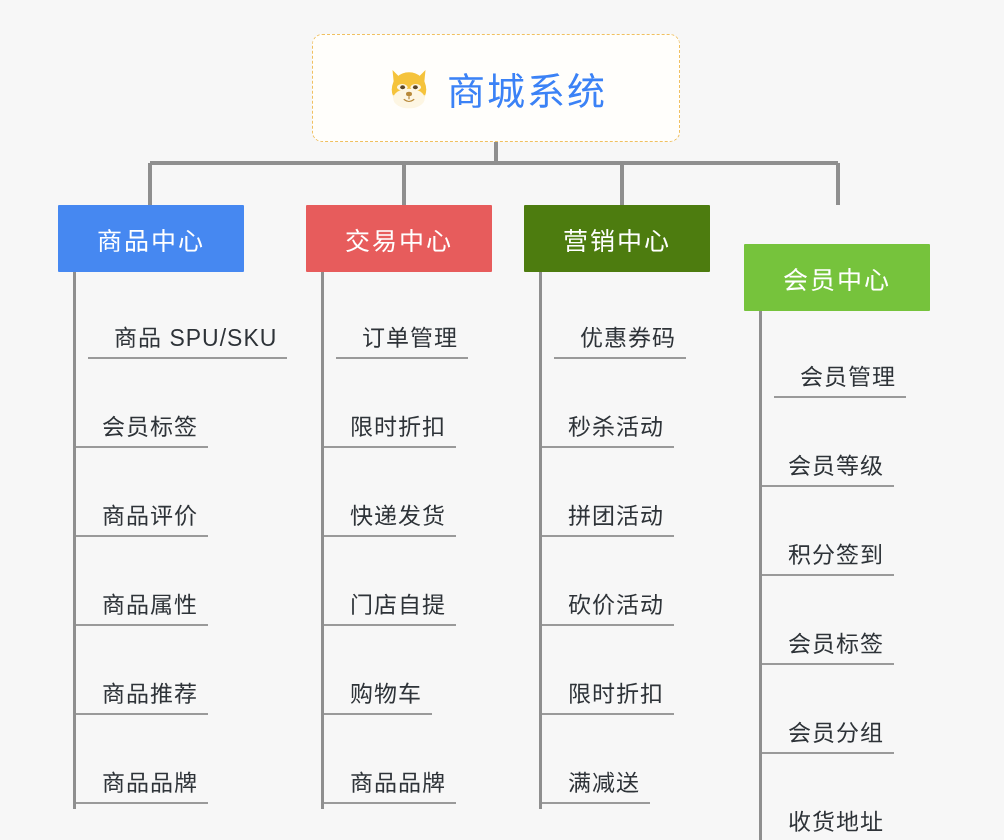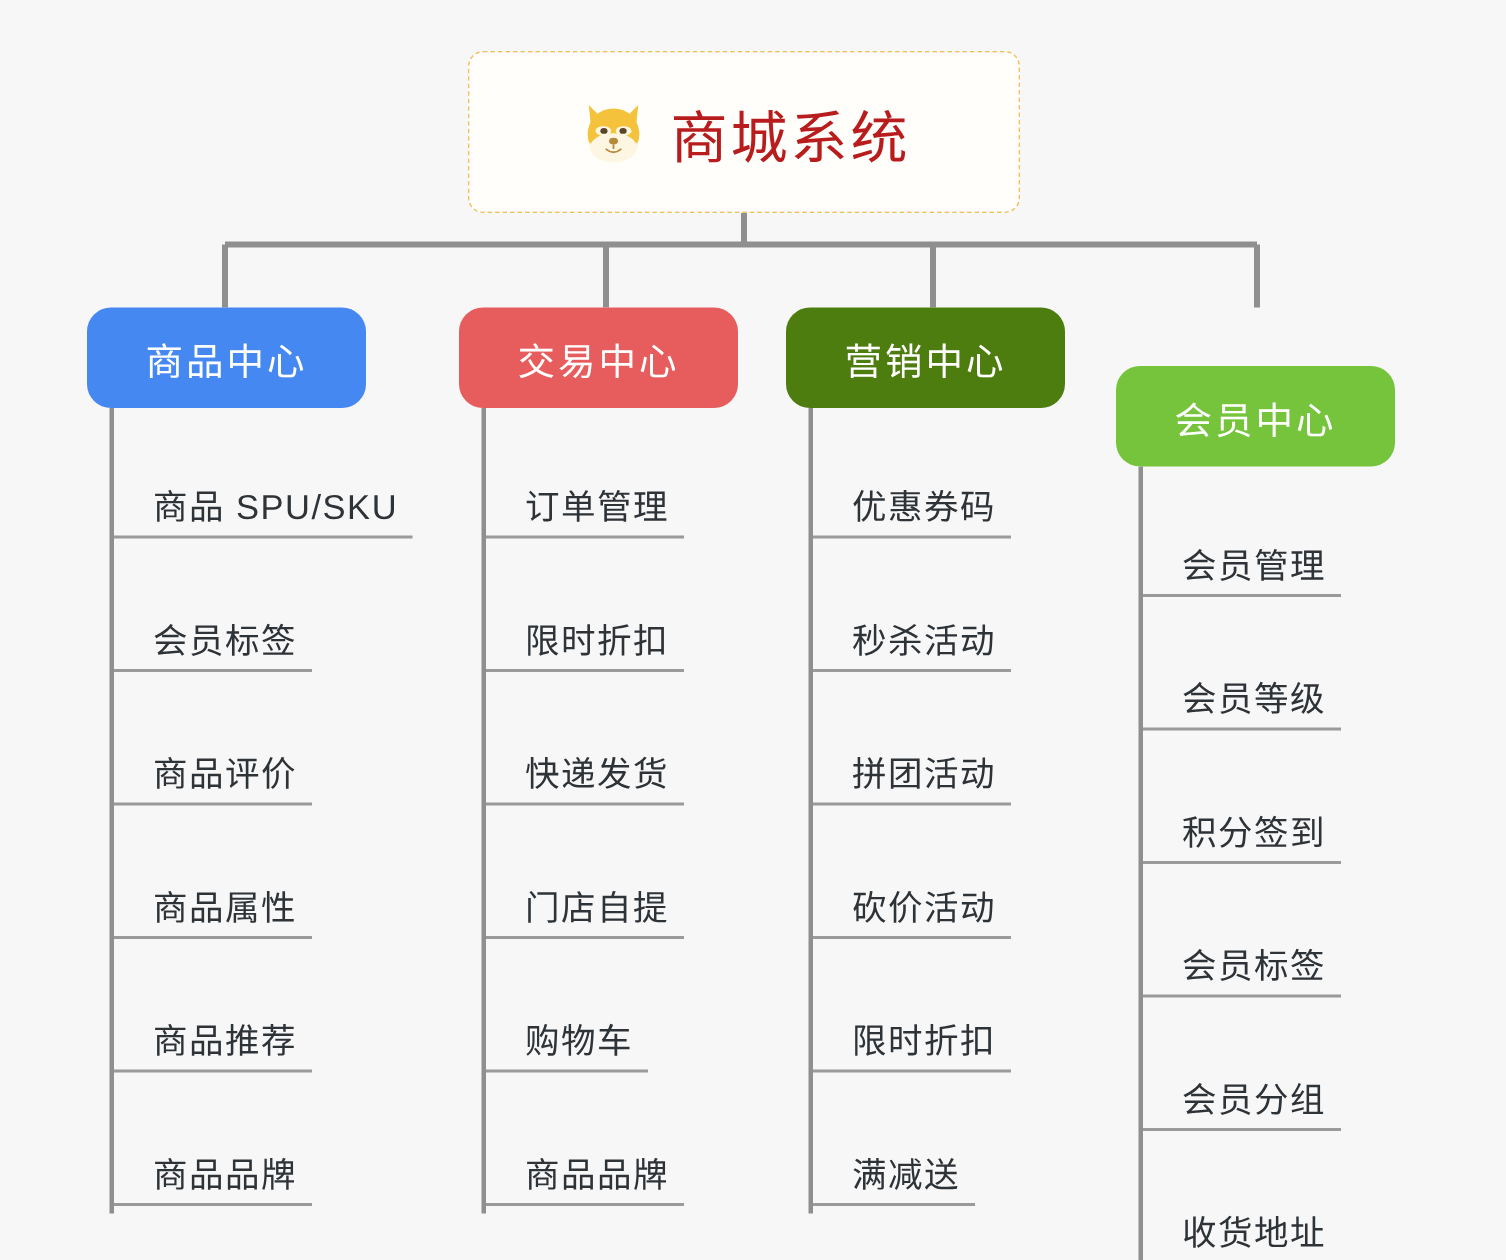--- a/index.html
+++ b/index.html
@@ -68,21 +68,21 @@
   
   .column {
     position: absolute;
     top: 205px;
     width: 200px;
   }
   .col-header {
     width: 186px;
     height: 67px;
     box-sizing: border-box;
-    border-radius: 16px;
+    border-radius: 1px;
     display: flex;
     align-items: center;
     justify-content: center;
     color: #ffffff;
     font-size: 25px;
     letter-spacing: 2px;
     white-space: nowrap;
   }
 
   .leaf-list {
@@ -105,21 +105,21 @@
     display: inline-block;
     border-bottom: 2px solid #9a9a9a;
     padding: 0 10px 4px 26px;
     margin-bottom: 5px;
     white-space: nowrap;
     font-size: 23px;
     color: #2e3338;
     letter-spacing: 1px;
   }
   
-  .leaf-list > .leaf-item:first-child { height: 92px; }
+  .leaf-list > .leaf-item:first-child { height: 92px; padding-left: 12px; }
 </style>
 </head>
 <body style="background: rgb(247, 247, 247);">
 
 <div id="diagram">
 
   <svg id="connectors" viewBox="0 0 1004 840" xmlns="http://www.w3.org/2000/svg">
 
     <path d="M496,142 L496,163" stroke="#8f8f8f" stroke-width="4" fill="none"></path>
 
@@ -141,21 +141,21 @@
         <ellipse cx="32" cy="46" rx="21" ry="13" fill="#fdf6e3"></ellipse>
         <ellipse cx="23" cy="31" rx="7" ry="4.2" fill="#fdf6e3"></ellipse>
         <ellipse cx="41" cy="31" rx="7" ry="4.2" fill="#fdf6e3"></ellipse>
         <ellipse cx="23.5" cy="31" rx="3.2" ry="2.6" fill="#5a4526"></ellipse>
         <ellipse cx="40.5" cy="31" rx="3.2" ry="2.6" fill="#5a4526"></ellipse>
         <ellipse cx="32" cy="40" rx="4" ry="3" fill="#b8893a"></ellipse>
         <path d="M32 43 L32 47" stroke="#b8893a" stroke-width="1.6" fill="none"></path>
         <path d="M25 47 q7 6 14 0" stroke="#b8893a" stroke-width="1.6" fill="none"></path>
       </svg>
     </span>
-    <span class="root-title" style="color: #b91c1c;">商城系统</span>
+    <span class="root-title" style="color: #3b82f6;">商城系统</span>
   </div>
 
   <div class="column" style="left:58px;">
     <div class="col-header" style="background: rgb(70, 136, 241);">
       <span>商品中心</span>
     </div>
     <ul class="leaf-list">
       <li class="leaf-item">
           <span class="leaf-underline">商品 SPU/SKU</span>
         </li>

